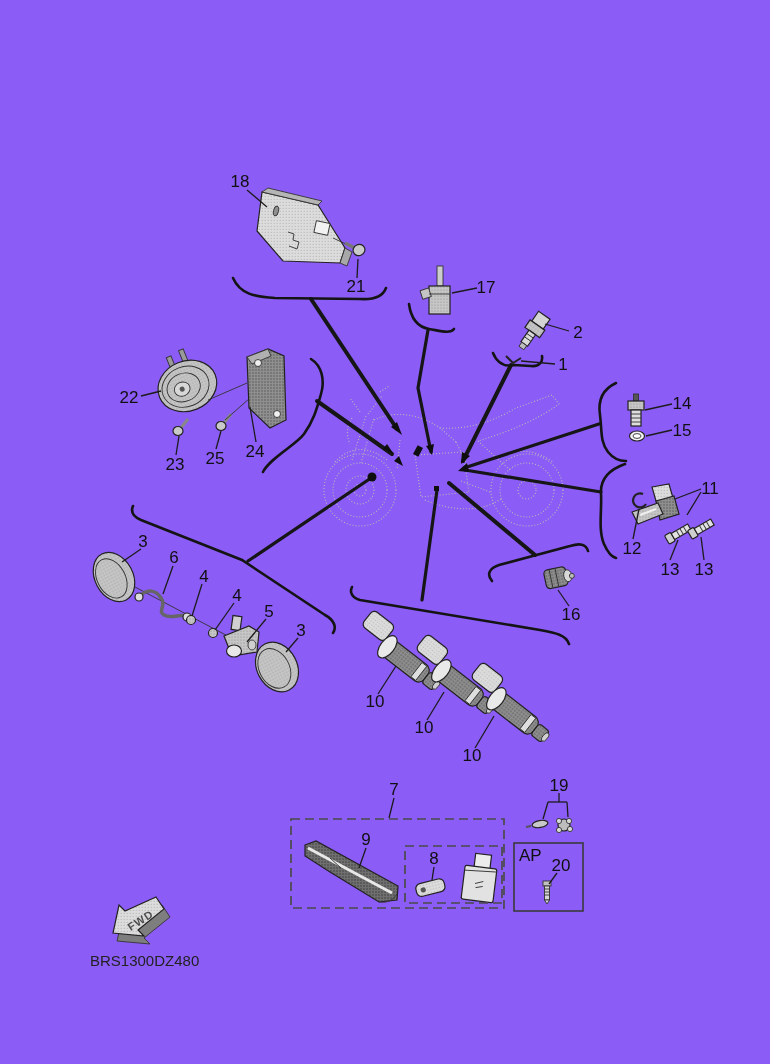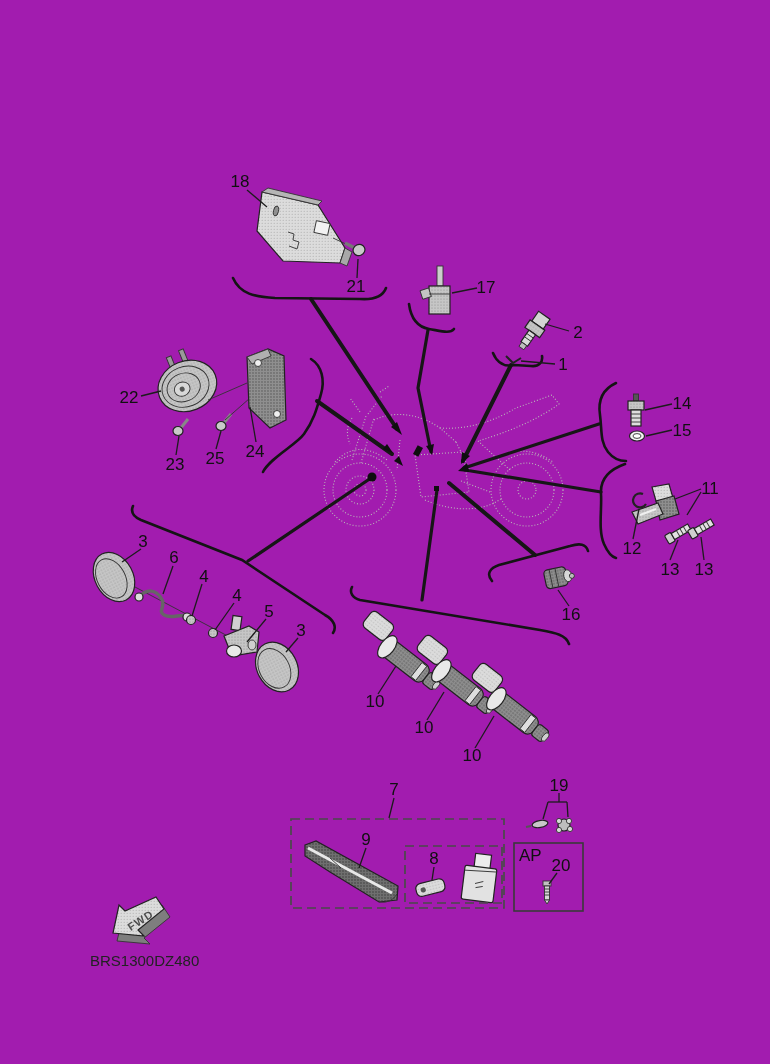--- a/index.html
+++ b/index.html
@@ -1,16 +1,16 @@
 <!DOCTYPE html>
 <html><head>
 <meta charset="utf-8">
 <style>
   html,body{margin:0;padding:0;background:#ffffff;}
-  .stage{position:relative;width:770px;height:1064px;background:#a21caf;overflow:hidden;}
+  .stage{position:relative;width:770px;height:1064px;background:#8b5cf6;overflow:hidden;}
   svg{display:block;}
   .lbl{font-family:"Liberation Sans",sans-serif;font-size:17px;fill:#101010;text-anchor:middle;}
   .lbl-code{font-family:"Liberation Sans",sans-serif;font-size:15px;fill:#222;text-anchor:start;}
   .lbl-ap{font-family:"Liberation Sans",sans-serif;font-size:17px;fill:#101010;text-anchor:start;}
   .lbl-fwd{font-family:"Liberation Sans",sans-serif;font-size:11px;font-weight:bold;fill:#4d4d4d;text-anchor:middle;letter-spacing:1px;}
   .ldr{stroke:#1c1c1c;stroke-width:1.3;fill:none;}
   .thk{stroke:#161616;stroke-width:4;fill:none;stroke-linecap:round;}
   .thk2{stroke:#161616;stroke-width:3.2;fill:none;stroke-linecap:round;}
   .brk{stroke:#141414;stroke-width:2.6;fill:none;stroke-linecap:round;}
   .pt{stroke:#222;stroke-width:1.2;}

